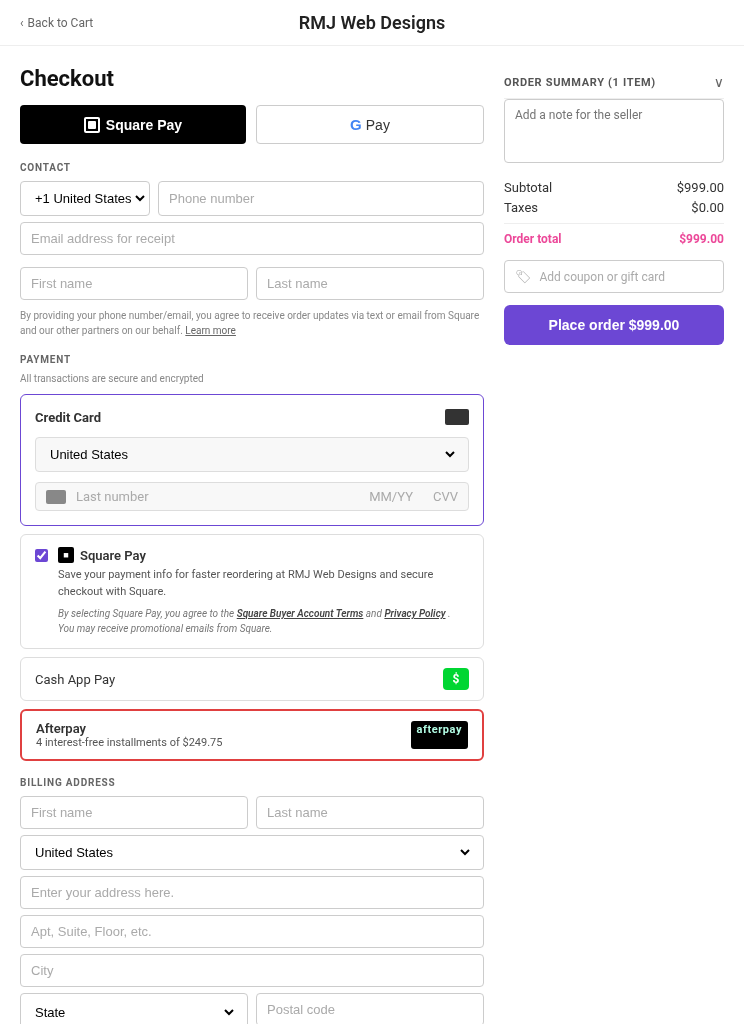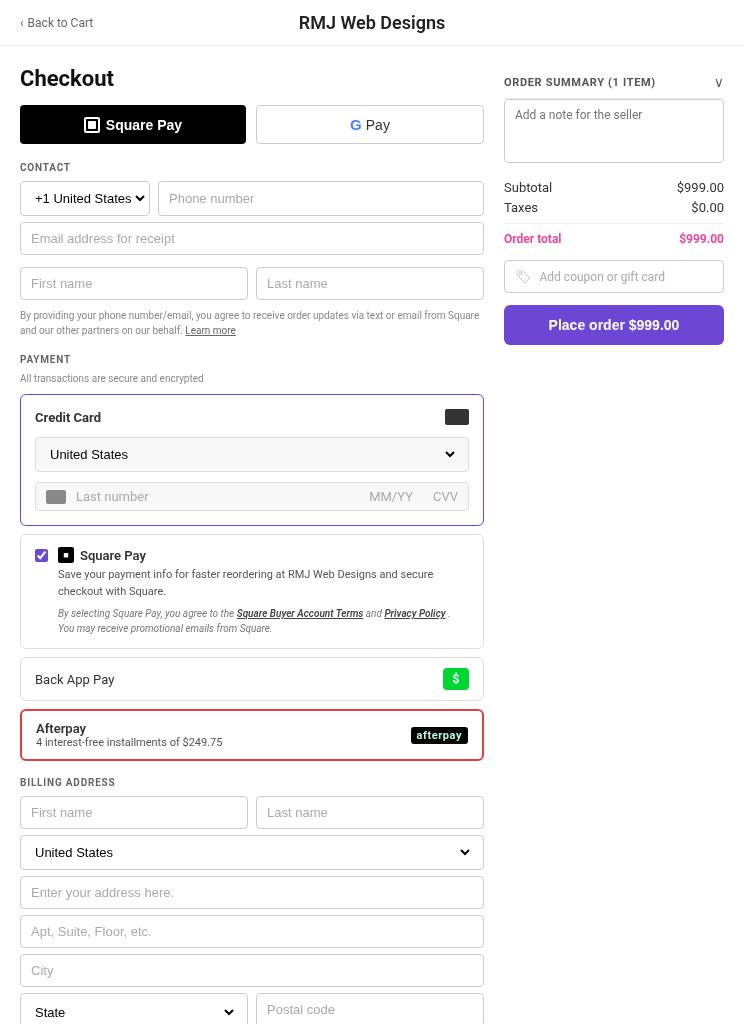--- a/index.html
+++ b/index.html
@@ -283,21 +283,20 @@
       color: #fff;
       font-weight: 700;
       font-size: 12px;
     }
     .afterpay-row {
       border: 2px solid #e04040;
       border-radius: 6px;
       padding: 10px 14px;
       margin-bottom: 8px;
       display: flex;
-      align-items: center;
       justify-content: space-between;
     }
     .afterpay-content {}
     .afterpay-title { font-size: 13px; font-weight: 600; color: #333; }
     .afterpay-desc { font-size: 11px; color: #555; }
     .afterpay-logo {
       font-size: 11px;
       font-weight: 700;
       color: #b2fce4;
       background: #000;
@@ -522,21 +521,21 @@
             <span>By selecting Square Pay, you agree to the</span>
             <a href="#">Square Buyer Account Terms</a>
             <span>and</span>
             <a href="#">Privacy Policy</a>
             <span>. You may receive promotional emails from Square.</span>
           </div>
         </div>
       </div>
 
       <div class="payment-option-row">
-        <span class="cash-app-label">Back App Pay</span>
+        <span class="cash-app-label">Cash App Pay</span>
         <span class="cash-app-icon">$</span>
       </div>
 
       <div class="afterpay-row">
         <div class="afterpay-content">
           <div class="afterpay-title">Afterpay</div>
           <div class="afterpay-desc">4 interest-free installments of $249.75</div>
         </div>
         <span class="afterpay-logo">afterpay</span>
       </div>

